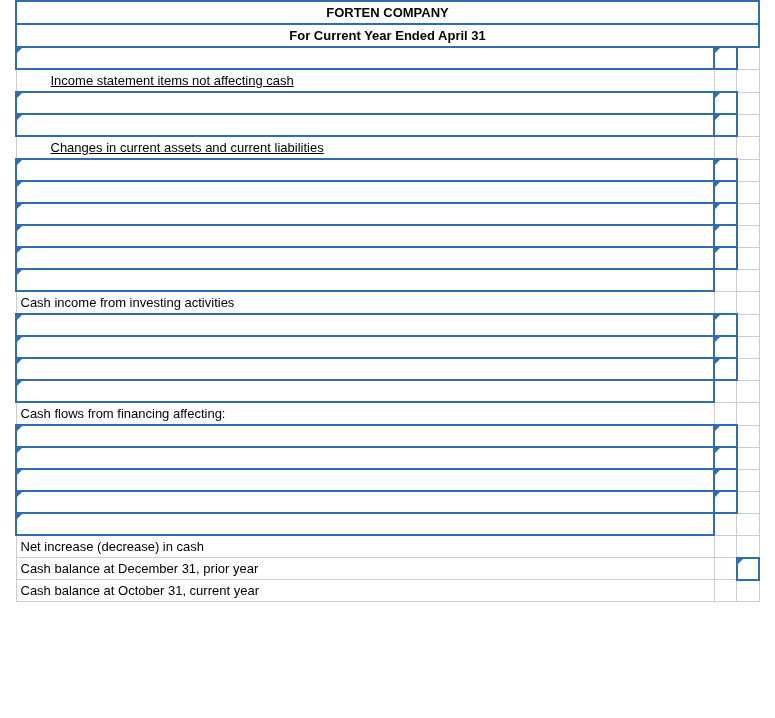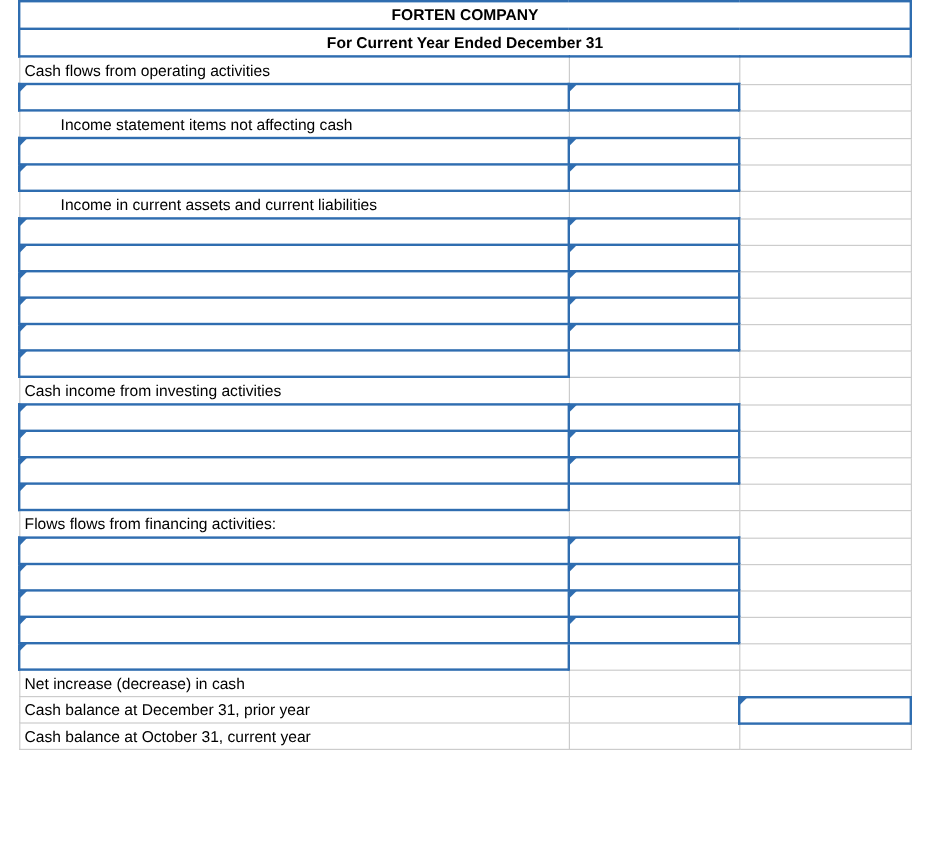--- a/index.html
+++ b/index.html
@@ -27,21 +27,21 @@
       border: 2px solid #2f6db0 !important;
     }
     .header-cell {
       text-align: center;
       font-weight: bold;
     }
     .col-a { width: 450px; }
     .col-b { width: 140px; }
     .col-c { width: 140px; }
     .indent1 { padding-left: 18px !important; }
-    .indent2 { padding-left: 34px !important; }
+    .indent2 { padding-left: 34px !important; text-decoration: underline; }
     .tick-cell {
       position: relative;
     }
     .tick-cell::before {
       content: '';
       position: absolute;
       left: -1px;
       top: -1px;
       width: 0;
       height: 0;
@@ -51,28 +51,23 @@
   </style>
 </head>
 <body>
 
 <table class="sheet" cellspacing="0">
   <tbody>
       <tr>
         <td colspan="3" class="thick-blue header-cell">FORTEN COMPANY</td>
       </tr>
   <tr>
-        <td colspan="3" class="thick-blue header-cell">For Current Year Ended December 31</td>
+        <td colspan="3" class="thick-blue header-cell">For Current Year Ended April 31</td>
       </tr>
 
-  <tr>
-    <td class="col-a">Cash flows from operating activities</td>
-    <td class="col-b"></td>
-    <td class="col-c"></td>
-  </tr>
   <tr>
     <td class="thick-blue tick-cell indent1"></td>
     <td class="thick-blue tick-cell"></td>
     <td></td>
   </tr>
 
   <tr>
     <td class="indent2">Income statement items not affecting cash</td>
     <td></td>
     <td></td>
@@ -81,21 +76,21 @@
     <td class="thick-blue tick-cell indent2"></td>
     <td class="thick-blue tick-cell"></td>
     <td></td>
   </tr>
   <tr>
     <td class="thick-blue tick-cell indent2"></td>
     <td class="thick-blue tick-cell"></td>
     <td></td>
   </tr>
   <tr>
-    <td class="indent2">Income in current assets and current liabilities</td>
+    <td class="indent2">Changes in current assets and current liabilities</td>
     <td></td>
     <td></td>
   </tr>
   <tr>
     <td class="thick-blue tick-cell indent2"></td>
     <td class="thick-blue tick-cell"></td>
     <td></td>
   </tr>
   <tr>
     <td class="thick-blue tick-cell indent2"></td>
@@ -143,21 +138,21 @@
     <td class="thick-blue tick-cell"></td>
     <td></td>
   </tr>
   <tr>
     <td class="thick-blue tick-cell indent1"></td>
     <td></td>
     <td></td>
   </tr>
 
   <tr>
-    <td>Flows flows from financing activities:</td>
+    <td>Cash flows from financing affecting:</td>
     <td></td>
     <td></td>
   </tr>
   <tr>
     <td class="thick-blue tick-cell indent1"></td>
     <td class="thick-blue tick-cell"></td>
     <td></td>
   </tr>
   <tr>
     <td class="thick-blue tick-cell indent1"></td>

